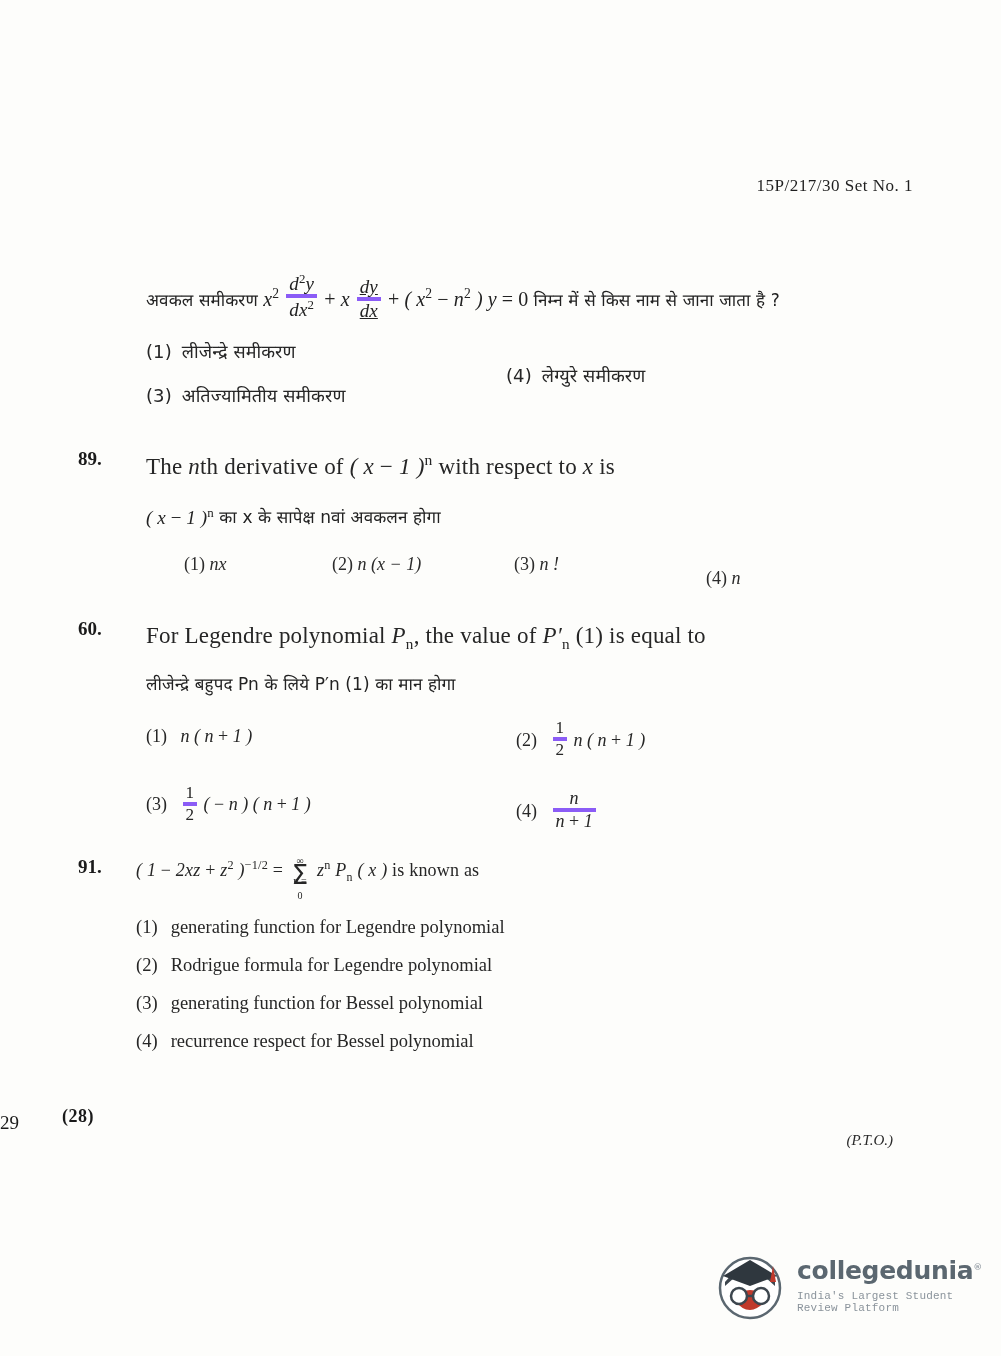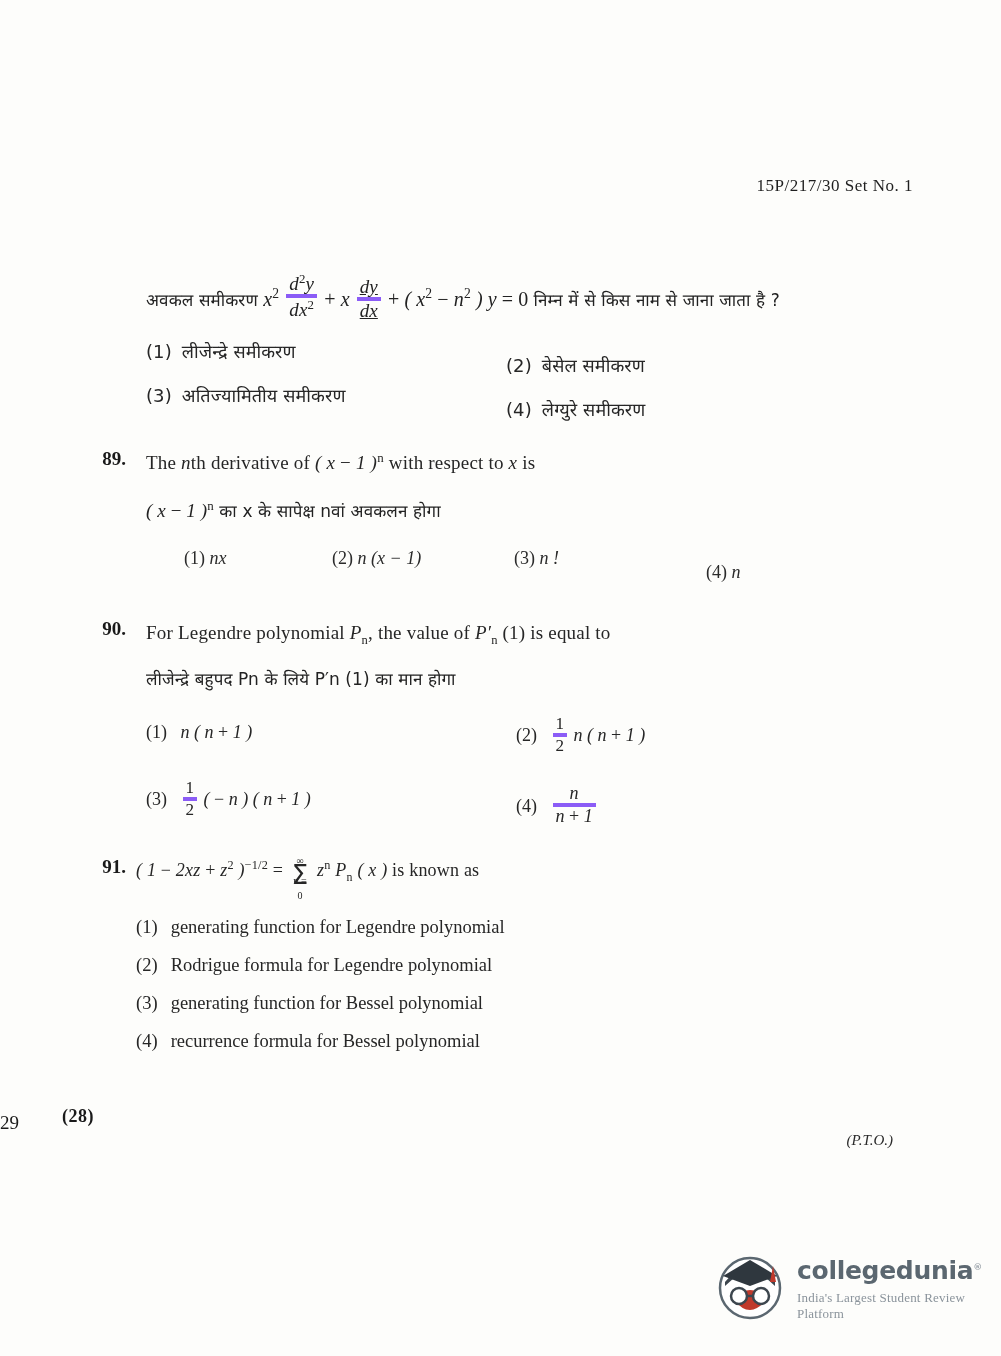--- a/index.html
+++ b/index.html
@@ -36,30 +36,30 @@
   
   .qblock {
     position: absolute;
     left: 78px;
     right: 70px;
   }
   .qnum {
     position: absolute;
     left: 0;
     width: 48px;
-    text-align: right;
+    text-align: left;
     font-weight: bold;
     font-size: 19px;
     color: #1a1a1a;
   }
   .qbody {
     margin-left: 68px;
   }
   .line {
-    font-size: 19px;
+    font-size: 23px;
     line-height: 1.55;
     color: #262626;
     letter-spacing: 0.2px;
   }
   .hindi {
     font-family: "DejaVu Sans", sans-serif;
     font-size: 17px;
     letter-spacing: 0.1px;
     color: #222;
   }
@@ -226,22 +226,22 @@
   .logo-name {
     font-family: "DejaVu Sans", sans-serif;
     font-size: 25px;
     font-weight: bold;
     color: #5b6770;
     letter-spacing: -0.3px;
     line-height: 1;
   }
   .logo-tag {
     margin-top: 7px;
-    font-family: Liberation Serif, serif;
-    font-size: 13px;
+    font-family: Liberation Mono, monospace;
+    font-size: 11px;
     color: #8a939b;
     letter-spacing: 0.2px;
   }
   .logo-sup {
     font-size: 9px;
     vertical-align: super;
     color: #9aa2a9;
   }
 </style>
 </head>
@@ -271,24 +271,20 @@
           <div class="opt hindi">
             <span class="tag">(1)</span>
             <span>लीजेन्द्रे समीकरण</span>
           </div>
           <div class="opt hindi" style="margin-top:10px;">
             <span class="tag">(3)</span>
             <span>अतिज्यामितीय समीकरण</span>
           </div>
         </div>
         <div class="col-right" style="top:14px;">
-          <div class="opt hindi">
-            <span class="tag">(2)</span>
-            <span>बेसेल समीकरण</span>
-          </div>
           <div class="opt hindi" style="margin-top:10px;">
             <span class="tag">(4)</span>
             <span>लेग्युरे समीकरण</span>
           </div>
         </div>
       </div>
     </div>
   </div>
 
   <div class="qblock" style="top: 448px;">
@@ -322,21 +318,21 @@
         </div>
         <div class="cell" style="left:560px; top:14px;">
           <span class="tag">(4)</span>
           <span class="math">n</span>
         </div>
       </div>
     </div>
   </div>
 
   <div class="qblock" style="top: 618px;">
-    <div class="qnum">90.</div>
+    <div class="qnum">60.</div>
     <div class="qbody">
       <div class="line">
         For Legendre polynomial <span class="math">P<span class="sub">n</span></span>, the value of <span class="math">P′<span class="sub">n</span></span> (1) is equal to
       </div>
       <div class="line hindi" style="margin-top:16px;">लीजेन्द्रे बहुपद Pn के लिये P′n (1) का मान होगा</div>
 
       <div class="opts-2col" style="height:130px; margin-top:22px;">
         <div class="col-left">
           <div class="opt">
             <span class="tag">(1)</span>
@@ -385,21 +381,21 @@
         <div class="opt">
           <span class="tag">(2)</span>
           <span>Rodrigue formula for Legendre polynomial</span>
         </div>
         <div class="opt">
           <span class="tag">(3)</span>
           <span>generating function for Bessel polynomial</span>
         </div>
         <div class="opt">
           <span class="tag">(4)</span>
-          <span>recurrence formula for Bessel polynomial</span>
+          <span>recurrence respect for Bessel polynomial</span>
         </div>
       </div>
     </div>
   </div>
 
   <div class="footer-left">(28)</div>
   <div class="footer-page">29</div>
   <div class="footer-pto">(P.T.O.)</div>
 
   <div class="logo">

